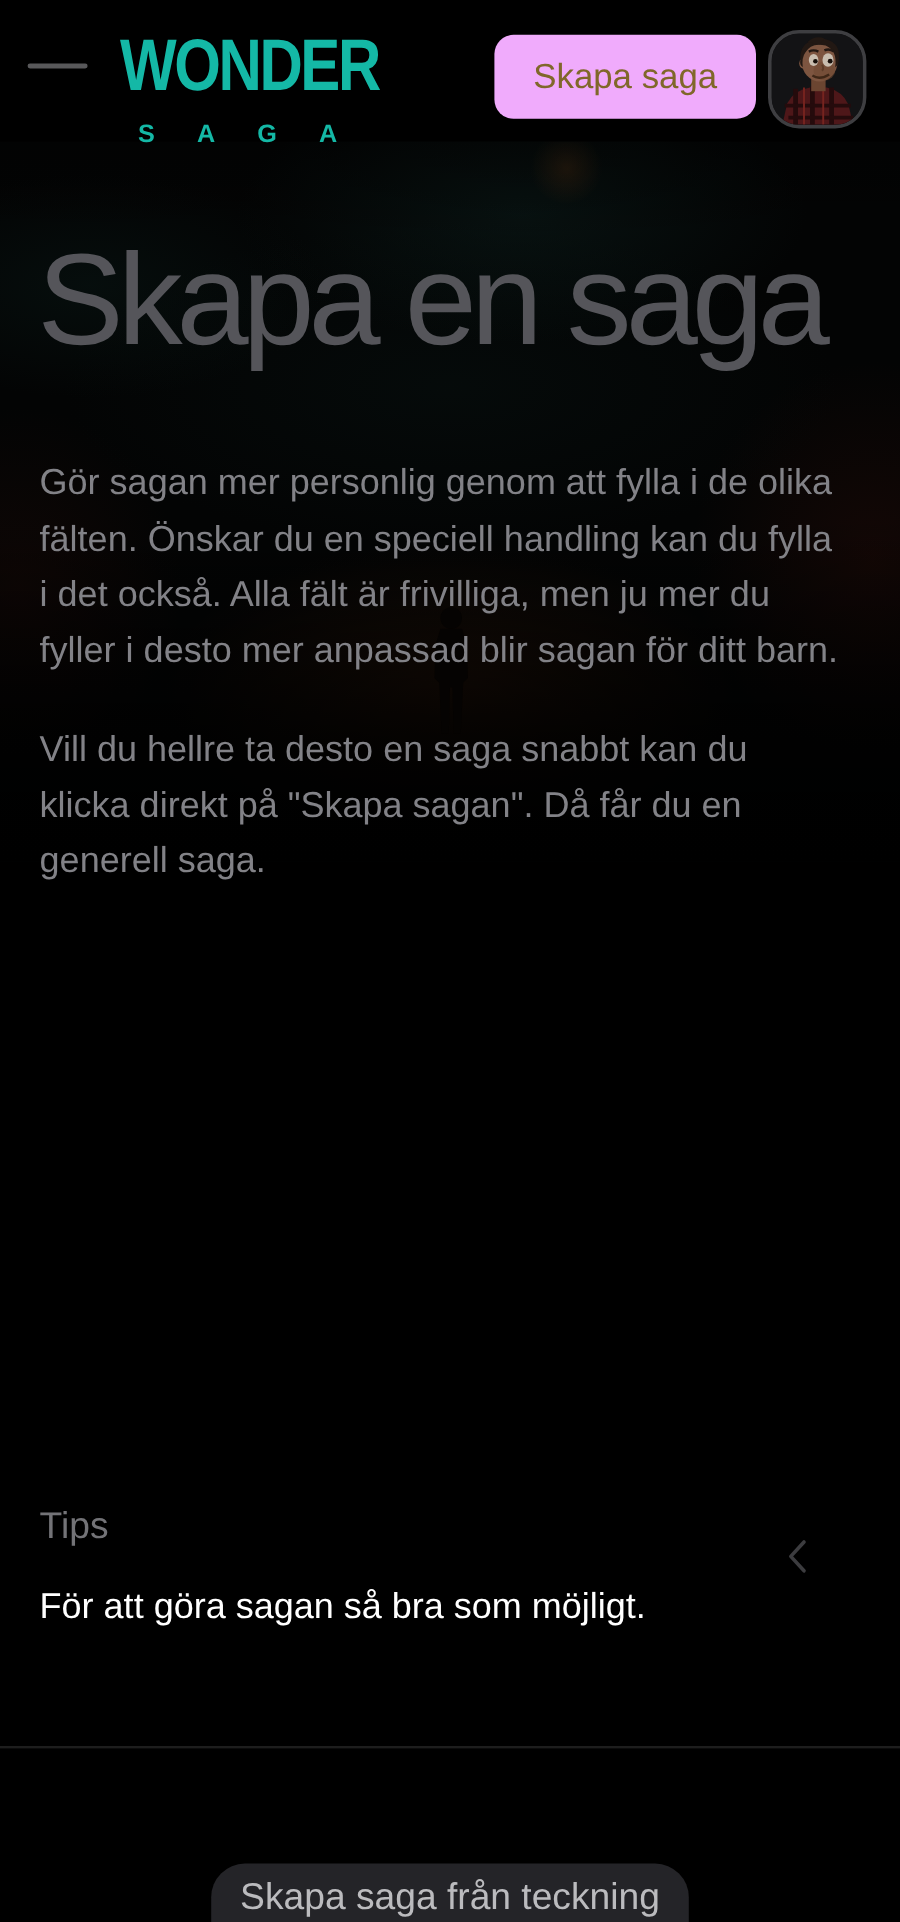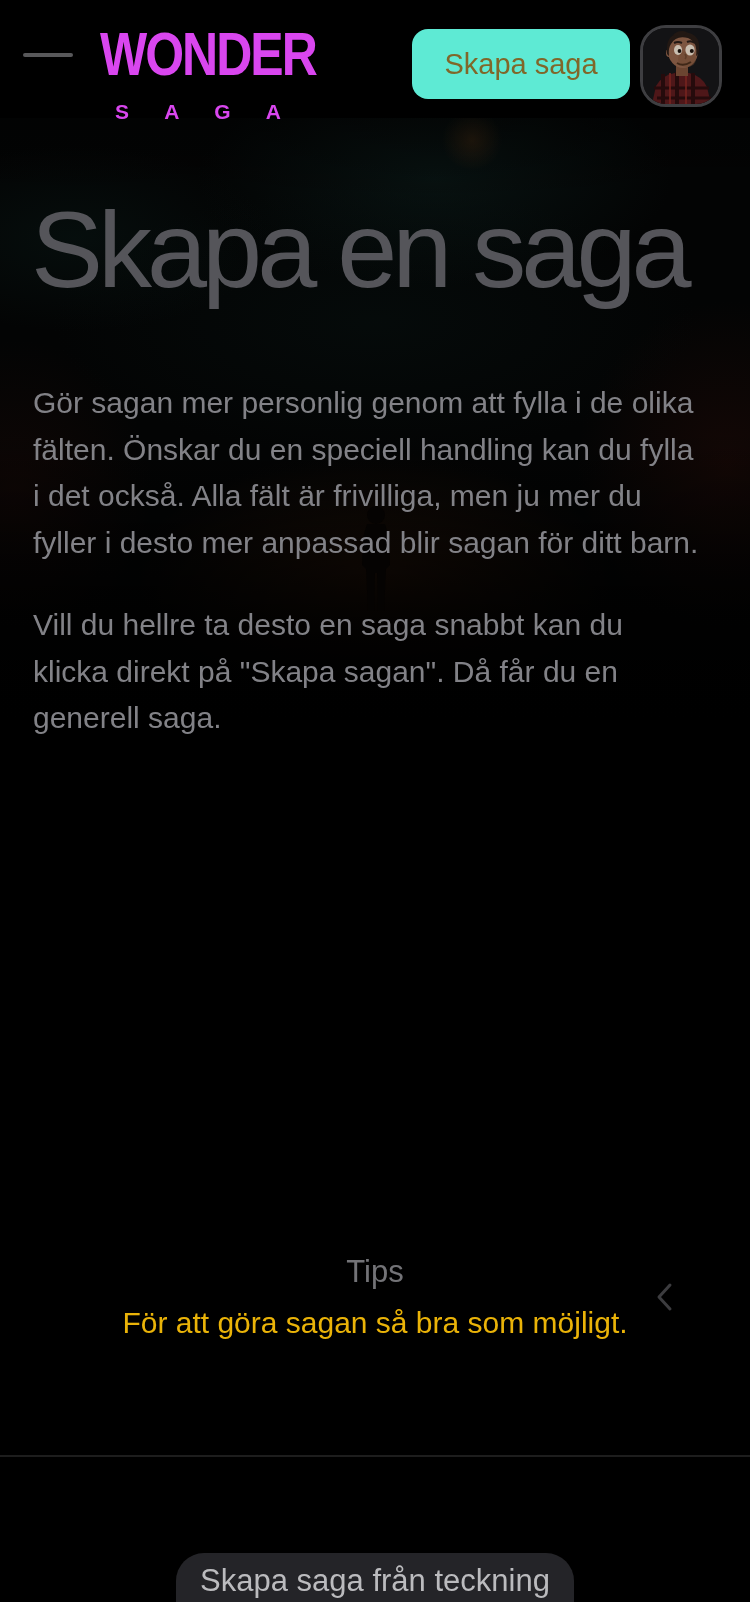--- a/index.html
+++ b/index.html
@@ -17,45 +17,45 @@
       radial-gradient(ellipse 270px 130px at 10% 20%, rgba(10,27,25,.42), rgba(10,27,25,0) 72%),
       radial-gradient(ellipse 430px 180px at 50% 34%, rgba(9,22,21,.35), rgba(9,22,21,0) 75%),
       radial-gradient(ellipse 330px 170px at 50% 76%, rgba(96,43,13,.26), rgba(96,43,13,0) 72%),
       radial-gradient(ellipse 210px 230px at 97% 58%, rgba(74,19,10,.24), rgba(74,19,10,0) 72%),
       radial-gradient(ellipse 190px 210px at 2% 62%, rgba(62,17,9,.20), rgba(62,17,9,0) 72%),
       #030404;
   }
   .silhouette{position:absolute;left:345px;top:385px;opacity:.92;}
   
   .menu-line{position:absolute;left:23px;top:53px;width:50px;height:4px;background:#58585a;border-radius:2px;cursor:pointer;}
-  .logo{position:absolute;left:100px;top:24px;width:196px;text-align:center;color:#d946ef;cursor:pointer;}
+  .logo{position:absolute;left:100px;top:24px;width:196px;text-align:center;color:#14b8a6;cursor:pointer;}
   .logo-title{
     display:inline-block;font-size:50px;font-weight:800;letter-spacing:-2px;line-height:1;
     transform:scaleY(1.22);transform-origin:top center;
   }
   .logo-sub{display:block;margin-top:27px;font-size:21px;font-weight:700;letter-spacing:15px;text-indent:15px;line-height:1;}
   .create-btn{
     position:absolute;left:412px;top:29px;width:218px;height:70px;border:none;border-radius:16px;
-    background:#5eead4;color:#80672a;font-size:29px;font-family:"Liberation Sans",sans-serif;cursor:pointer;
+    background:#f0abfc;color:#80672a;font-size:29px;font-family:"Liberation Sans",sans-serif;cursor:pointer;
   }
   .avatar-btn{
     position:absolute;left:640px;top:25px;width:82px;height:82px;box-sizing:border-box;
     border:3px solid #3e3e41;border-radius:26px;background:#121214;overflow:hidden;padding:0;cursor:pointer;
   }
   .avatar-btn svg{display:block;}
   
   .page-title{
     position:absolute;left:31px;top:196px;margin:0;white-space:nowrap;
     font-size:108px;font-weight:400;letter-spacing:-5px;line-height:1;color:#55555a;
   }
   .intro{position:absolute;left:33px;top:380px;width:672px;color:#828287;}
   .intro p{margin:0 0 36px 0;font-size:30px;line-height:46.5px;letter-spacing:0;}
-  .tips{position:absolute;left:33px;top:1254px;width:684px;cursor:pointer;text-align:center;}
+  .tips{position:absolute;left:33px;top:1254px;width:684px;cursor:pointer;}
   .tips-title{margin:0;font-size:31px;font-weight:400;color:#737377;line-height:36px;}
-  .tips-desc{margin:16px 0 0 0;font-size:30px;color:#eab308;line-height:34px;}
+  .tips-desc{margin:32px 0 0 0;font-size:30px;color:#ffffff;line-height:34px;}
   .chevron{position:absolute;right:44px;top:28px;}
   
   .divider{position:absolute;left:0;top:1455px;width:750px;height:2px;background:#1d1d1d;}
   .drawing-btn{
     position:absolute;left:176px;top:1553px;width:398px;height:84px;border:none;border-radius:28px;
     background:#242428;color:#bbbbbe;font-size:31px;font-family:"Liberation Sans",sans-serif;
     padding:0 0 28px 0;cursor:pointer;
   }
 </style>
 </head>

